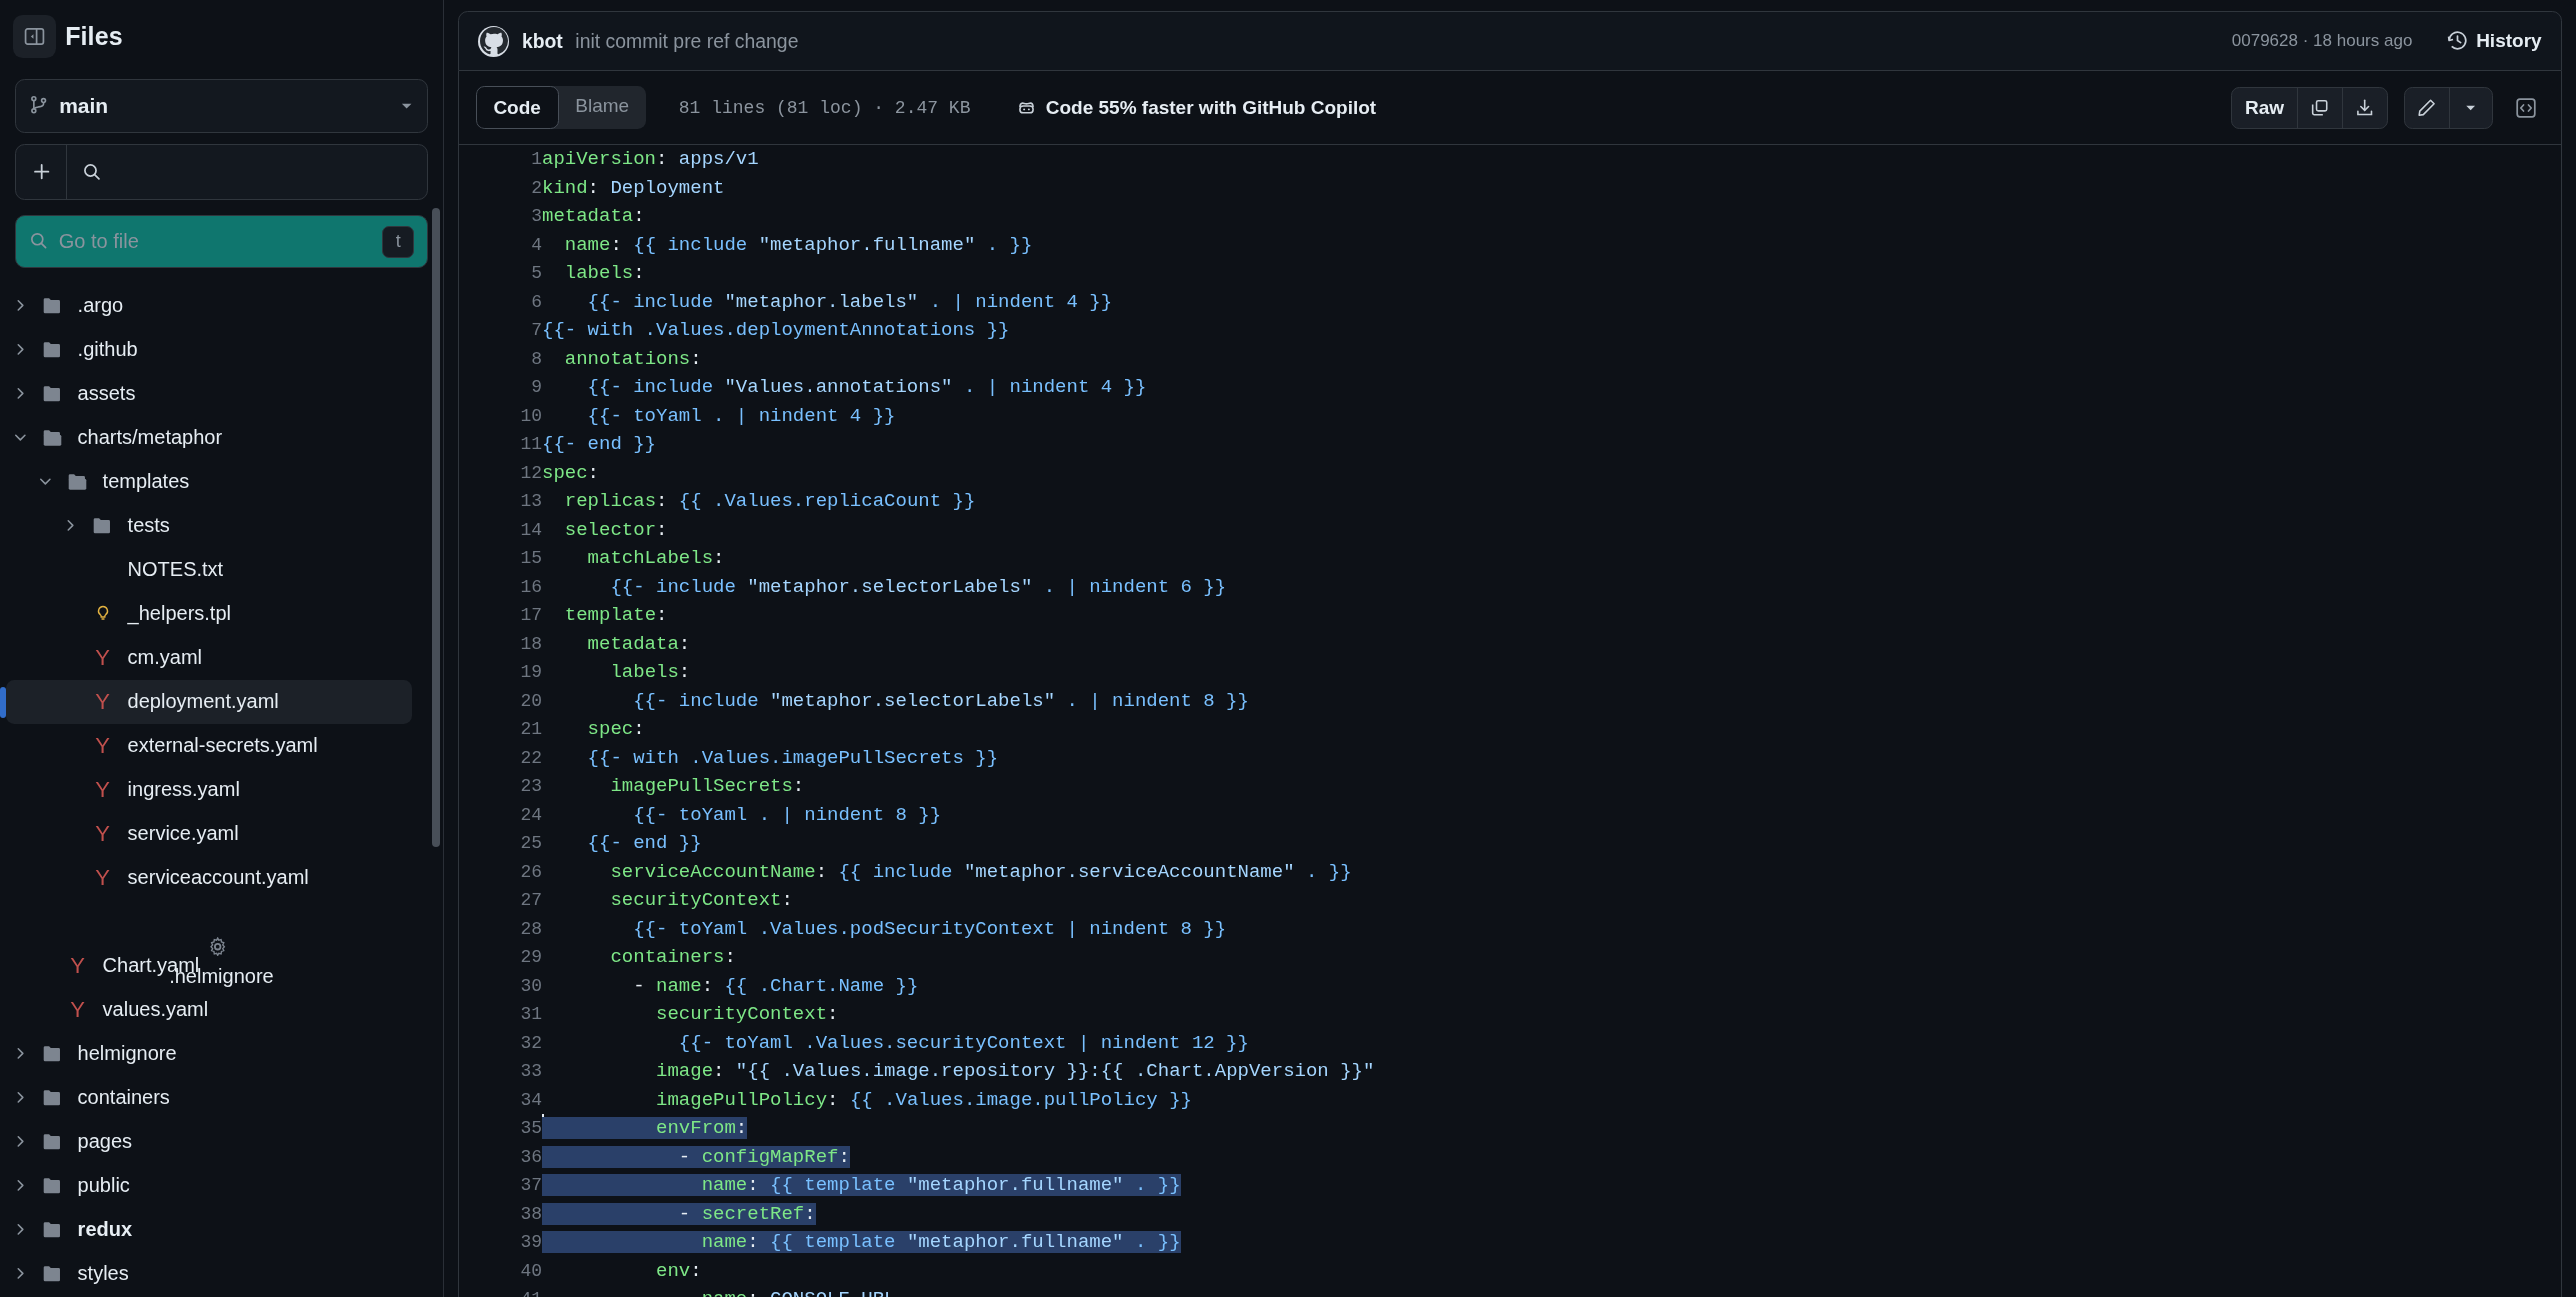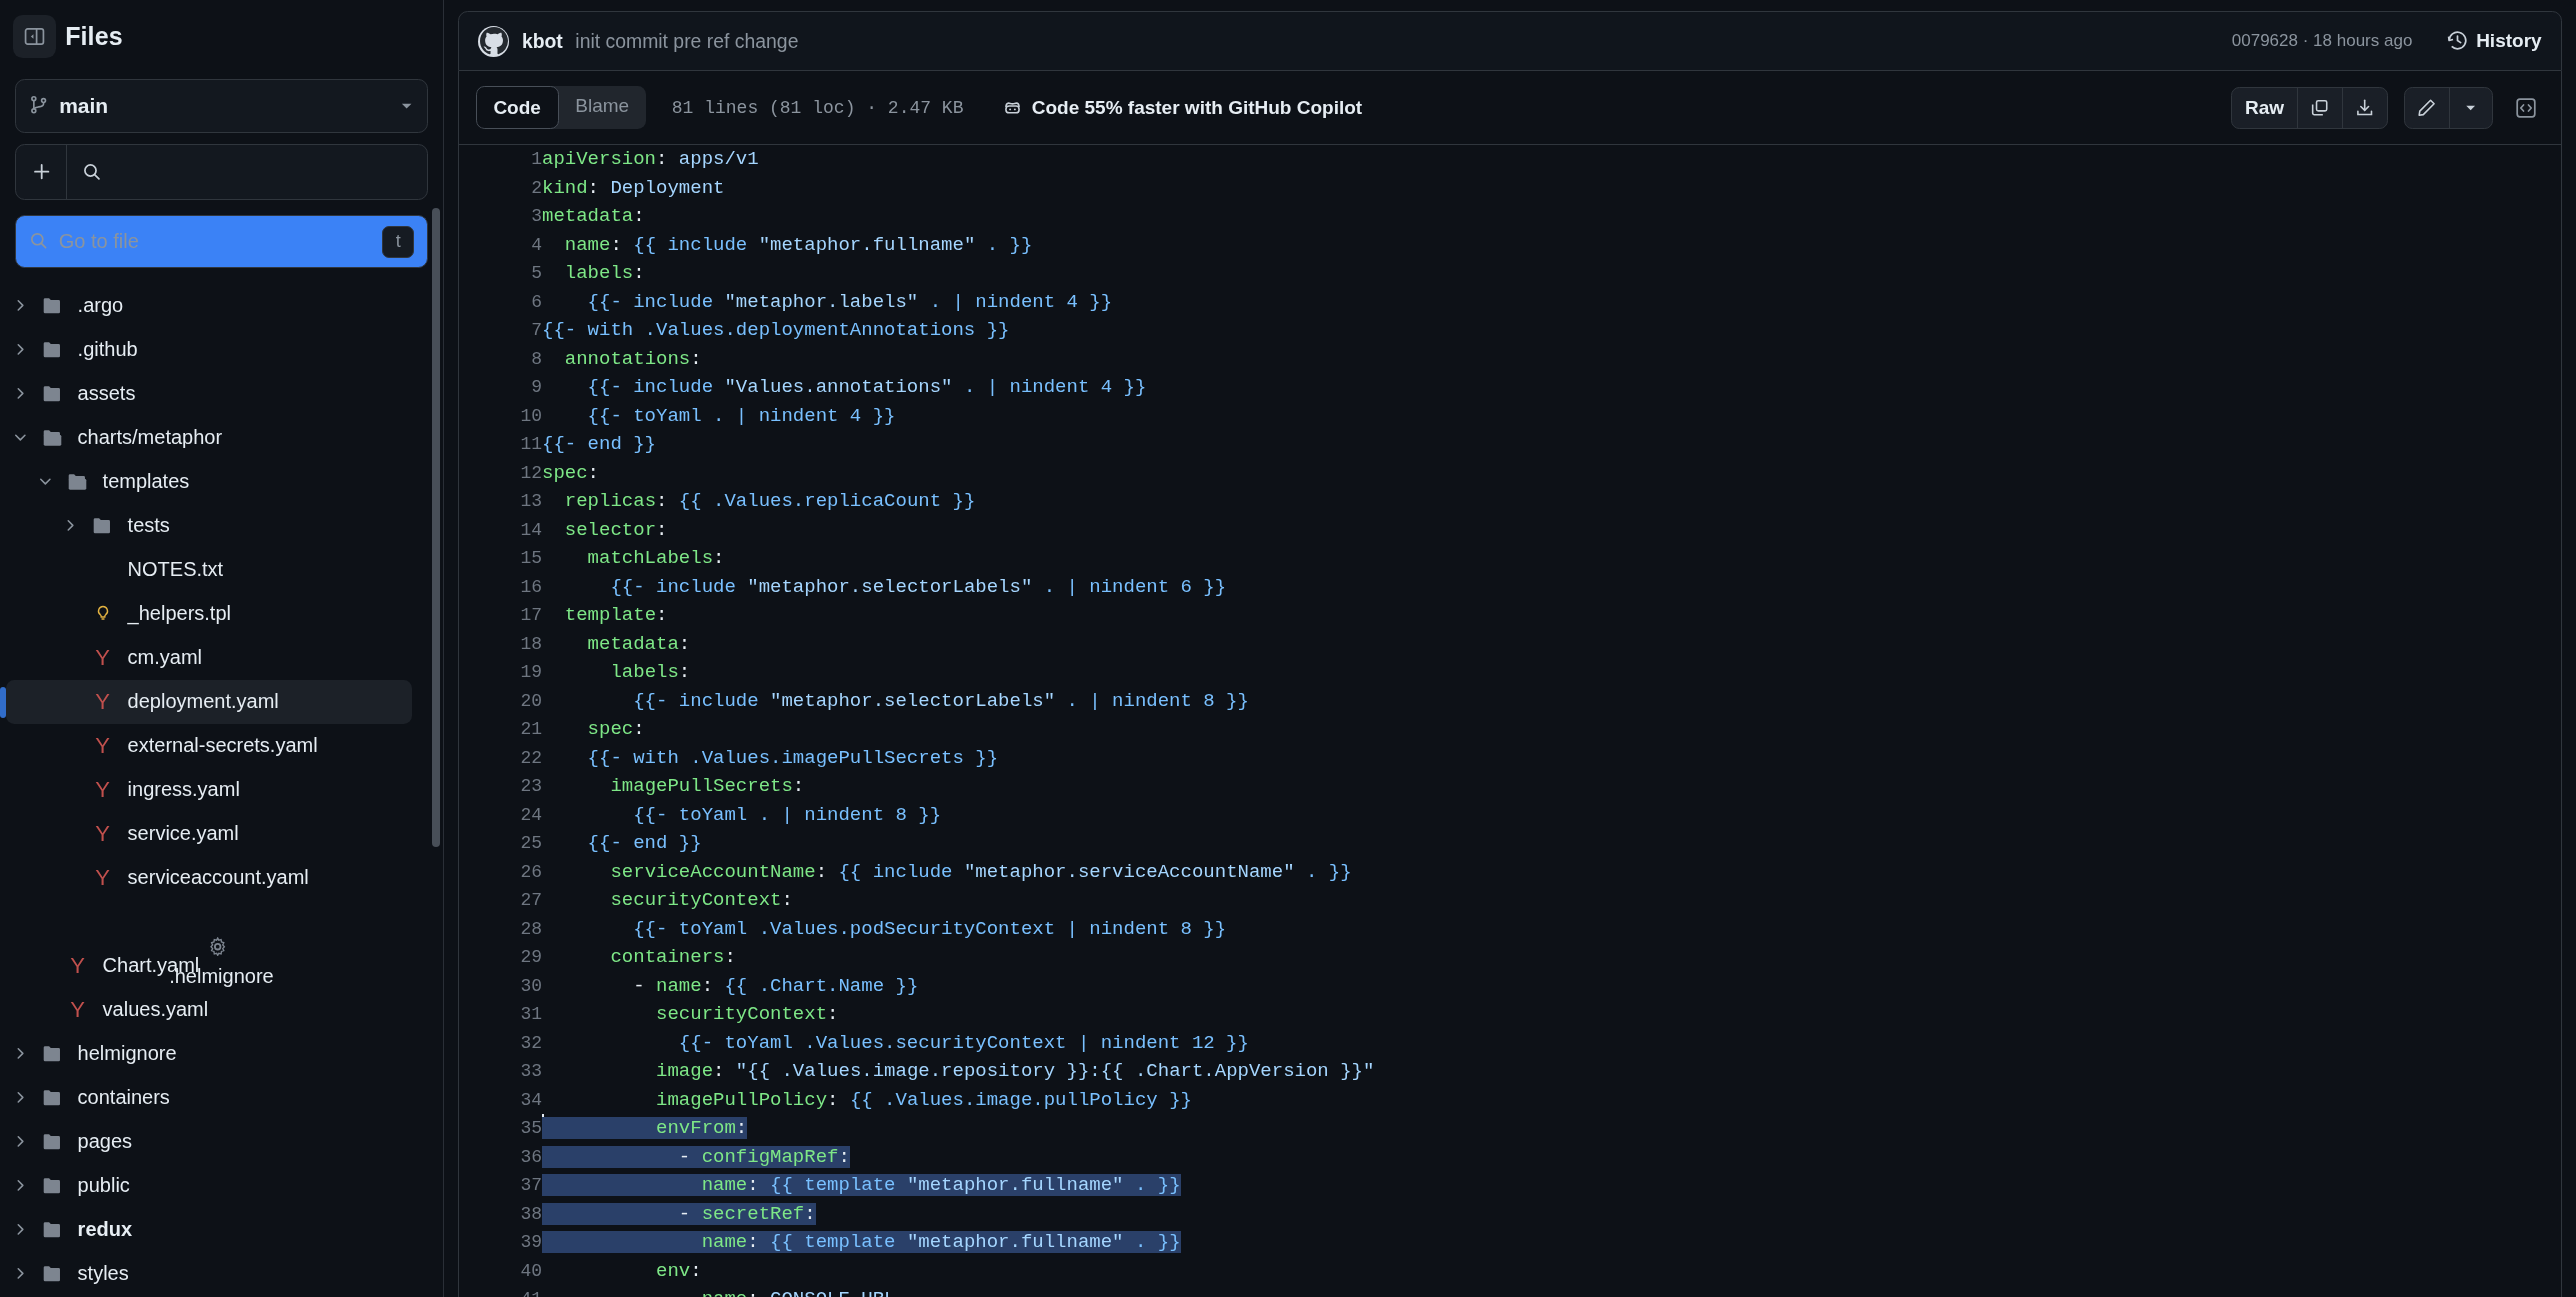--- a/index.html
+++ b/index.html
@@ -41,21 +41,21 @@
     background: #13181f;
   }
   .btn-group > div {
     width: 50px; height: 54px; display: flex; align-items: center; justify-content: center;
     cursor: pointer;
   }
   .btn-group > div + div { border-left: 0.7px solid #30363d; }
 
   .sb-search {
     margin: 15.3px 15.3px 0 15.3px; height: 53px;
-    border: 0.7px solid #30363d; border-radius: 9.7px; background: #3b82f6;
+    border: 0.7px solid #30363d; border-radius: 9.7px; background: #0f766e;
     display: flex; align-items: center; gap: 11px; padding: 0 12.5px; cursor: text;
   }
   .sb-search input {
     flex: 1; background: transparent; border: none; outline: none;
     color: #e6edf3; font-size: 20px; font-family: "Liberation Sans", sans-serif;
   }
   .sb-search input::placeholder { color: #8b949e; }
   .kbd {
     width: 32px; height: 32px; border: 0.7px solid #30363d; border-radius: 7px;
     display: flex; align-items: center; justify-content: center;
@@ -102,21 +102,21 @@
   .commit-msg { font-size: 19.4px; color: #8b949e; }
   .commit-spacer { flex: 1; }
   .commit-meta { font-size: 17px; color: #8b949e; margin-right: 22px; }
   .history-btn { display: flex; align-items: center; gap: 8.3px; cursor: pointer; }
   .history-label { font-size: 19px; font-weight: 700; color: #e6edf3; }
 
   .file-toolbar {
     margin: 0 14px; height: 75px;
     border-left: 0.7px solid #30363d; border-right: 0.7px solid #30363d;
     border-bottom: 0.7px solid #30363d;
-    background: #0d1117; display: flex; align-items: center; padding: 0 16.7px; gap: 8px;
+    background: #0d1117; display: flex; align-items: center; padding: 0 16.7px; gap: 15px;
   }
   .seg {
     display: flex; background: #21262d; border-radius: 8.3px; padding: 0; overflow: hidden;
   }
   .seg > div {
     height: 40px; display: flex; align-items: center; padding: 0 16.7px;
     font-size: 19px; color: #8b949e; cursor: pointer;
   }
   .seg > div.active {
     background: #0d1117; color: #e6edf3; font-weight: 600;

